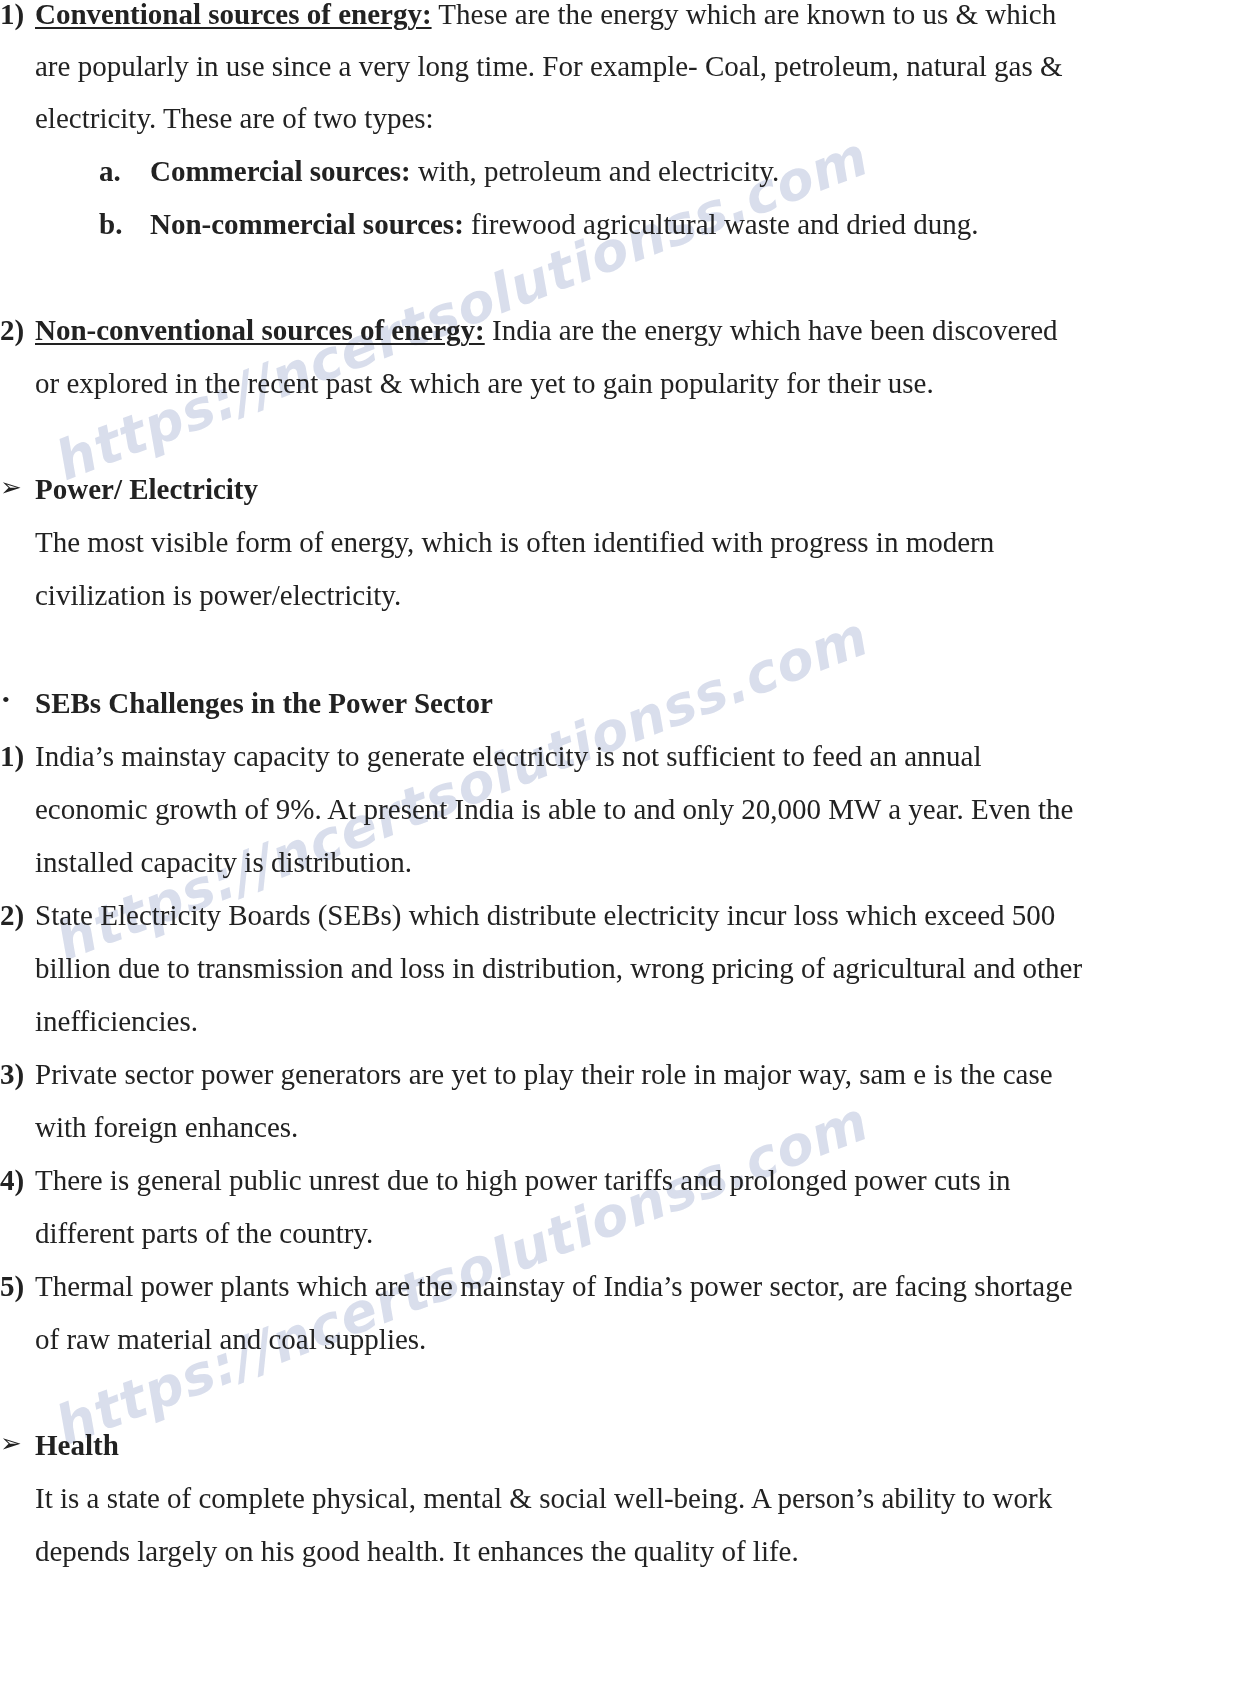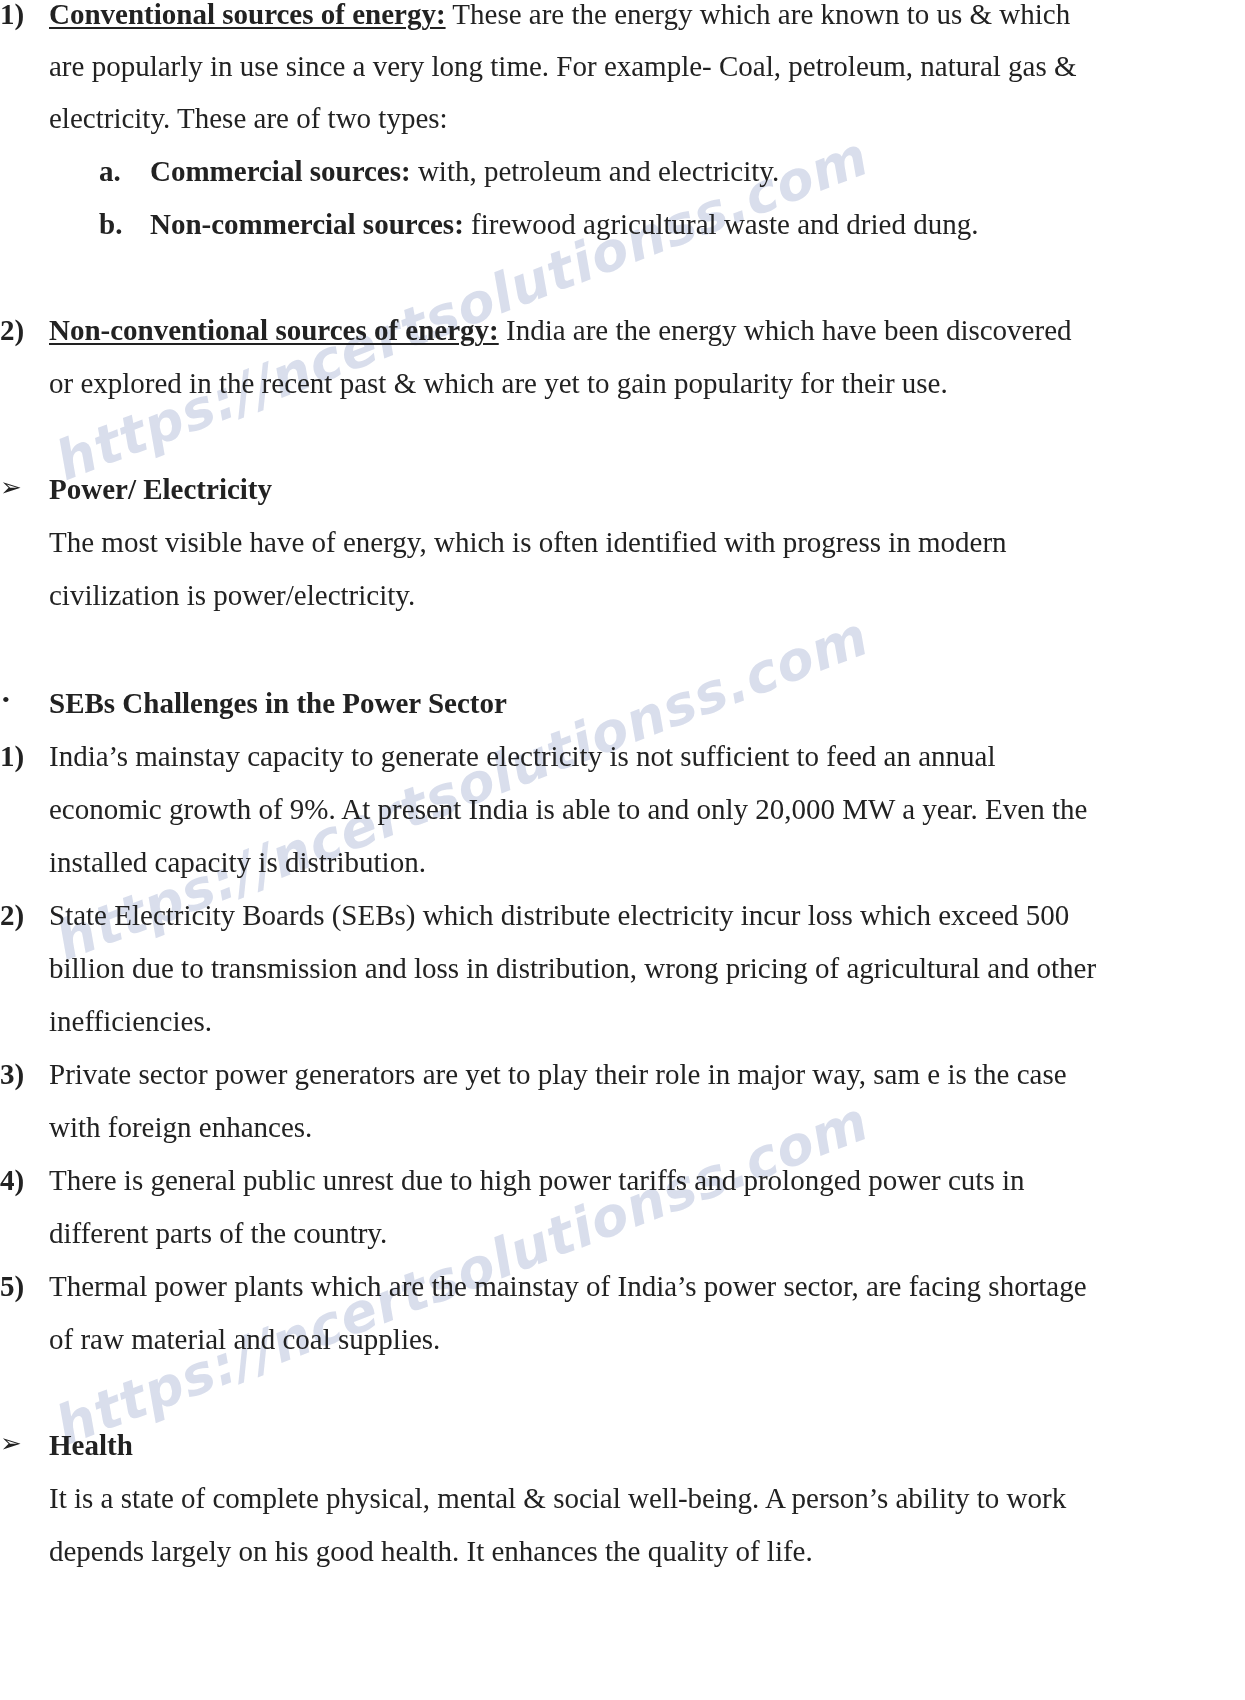--- a/index.html
+++ b/index.html
@@ -5,21 +5,21 @@
   html, body { margin: 0; padding: 0; }
   body {
     width: 1245px; height: 1700px; overflow: hidden; position: relative;
     background: #ffffff; color: #222222;
     font-family: "Liberation Serif", "DejaVu Serif", serif;
     font-size: 29px;
   }
   .page { position: absolute; left: 0; top: 0; width: 1245px; height: 1700px; }
   .line { position: absolute; left: 0; white-space: nowrap; line-height: 1; }
   .num { position: absolute; left: 0; width: 48px; font-weight: bold; }
-  .txt { position: absolute; left: 49px; }
+  .txt { position: absolute; left: 35px; }
   .sub-label { position: absolute; left: 99px; font-weight: bold; }
   .sub-txt { position: absolute; left: 150px; }
   b, .bold { font-weight: bold; }
   u { text-decoration: underline; text-decoration-thickness: 2px; text-underline-offset: 3px; }
   .arrow { position: absolute; left: 0; font-size: 26px; }
   .bullet { position: absolute; left: 2px; font-size: 22px; }
   .watermark {
     position: absolute; white-space: nowrap;
     font-family: "DejaVu Sans", "Liberation Sans", sans-serif;
     font-weight: bold; font-style: italic;
@@ -67,21 +67,21 @@
   </div>
   <div class="line" style="top:369px;">
       <span class="txt">or explored in the recent past &amp; which are yet to gain popularity for their use.</span>
     </div>
 
   <div class="line" style="top:475px;">
     <span class="arrow">➢</span>
     <span class="txt bold">Power/ Electricity</span>
   </div>
   <div class="line" style="top:528px;">
-      <span class="txt">The most visible have of energy, which is often identified with progress in modern</span>
+      <span class="txt">The most visible form of energy, which is often identified with progress in modern</span>
     </div>
   <div class="line" style="top:581px;">
       <span class="txt">civilization is power/electricity.</span>
     </div>
 
   <div class="line" style="top:689px;">
     <span class="bullet">•</span>
     <span class="txt bold">SEBs Challenges in the Power Sector</span>
   </div>
 

